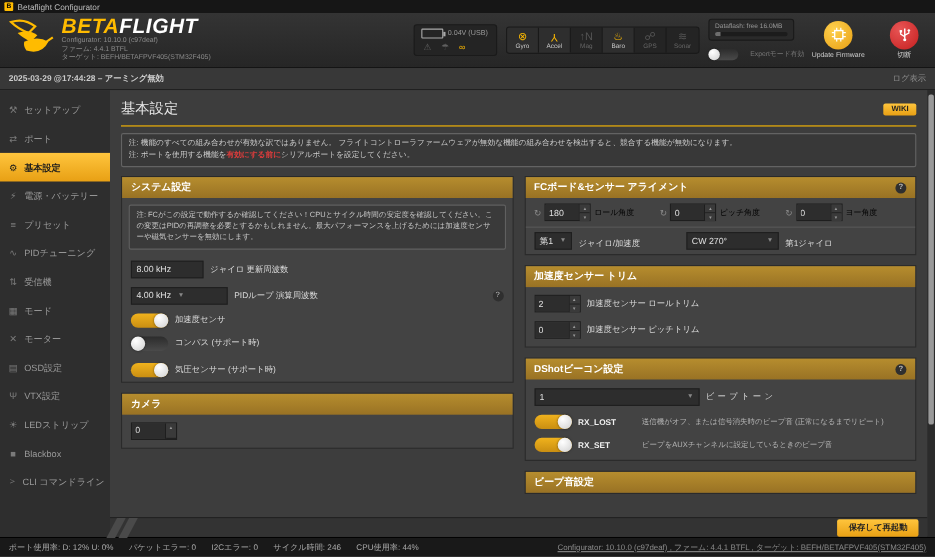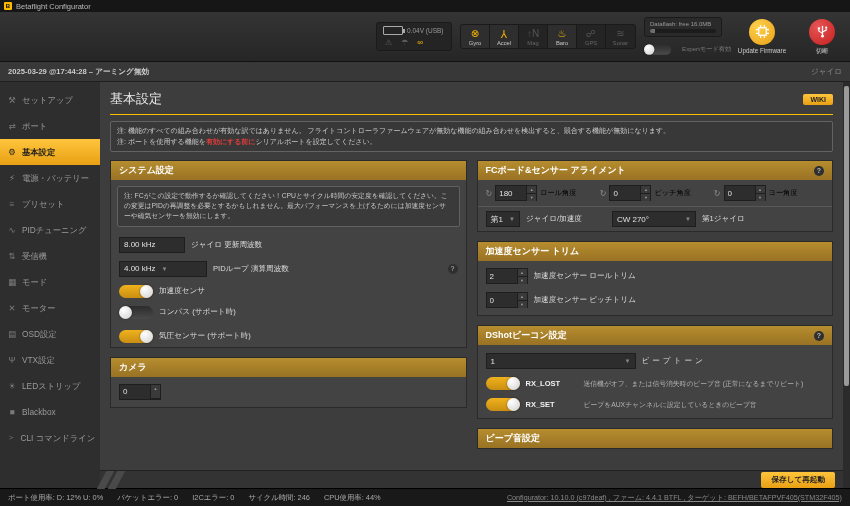--- a/index.html
+++ b/index.html
@@ -76,21 +76,21 @@
   .sech { background:linear-gradient(#b68d2e,#997224); color:#fff; font-size:9px; font-weight:bold;
     padding:3px 8px; display:flex; align-items:center; }
   .sech .help { margin-left:auto; }
   .help { width:10px; height:10px; border-radius:50%; background:#2f2f2f; color:#bbb; font-size:7px;
     text-align:center; line-height:10px; flex:0 0 auto; cursor:pointer; }
   .inote { margin:6px; padding:4px 6px; background:#3a3a3a; border:1px solid #606060; border-radius:2px;
     color:#c8c8c8; font-size:6.8px; line-height:1.5; }
   .row { display:flex; align-items:center; gap:6px; padding:4px 8px; }
   .row .rlabel { color:#ddd; font-size:7.6px; }
   .row .help { margin-left:auto; }
-  .sep { border-top:1px solid #585858; }
+  .sep { border-top:1px solid #585858;align-items:flex-end; }
   input.txt { background:#2d2d2d; border:1px solid #1e1e1e; color:#e0e0e0; font-size:8px; height:16px;
     padding:0 4px; width:66px; font-family:inherit; }
   .stepper { display:inline-flex; height:16px; border:1px solid #1e1e1e; flex:0 0 auto; }
   .stepper input { width:30px; background:#2d2d2d; border:none; color:#e0e0e0; font-size:8px; padding:0 3px;
     font-family:inherit; }
   .arr { width:10px; display:flex; flex-direction:column; border-left:1px solid #1e1e1e; }
   .arr div { flex:1; background:#3a3a3a; color:#999; font-size:4px; line-height:7px; text-align:center; cursor:pointer; }
   .arr div:first-child { border-bottom:1px solid #1e1e1e; }
   .dd { display:inline-flex; align-items:center; height:16px; background:#2d2d2d; border:1px solid #1e1e1e;
     color:#e0e0e0; font-size:8px; padding:0 4px; gap:6px; cursor:pointer; flex:0 0 auto; }
@@ -126,20 +126,34 @@
 </style>
 </head>
 <body>
 
 <div class="titlebar">
   <span class="appicon">B</span>
   <span class="apptitle">Betaflight Configurator</span>
 </div>
 
 <div class="header">
+  <div class="logoblock">
+    <svg class="bee" viewBox="0 0 42 40">
+      <path d="M2 4 Q14 0 24 8 L18 14 Q8 10 2 4Z" fill="none" stroke="#ffbb00" stroke-width="2"></path>
+      <path d="M8 14 Q18 10 26 16 L20 22 Q12 18 8 14Z" fill="#ffbb00"></path>
+      <path d="M14 22 Q26 16 36 22 Q30 34 16 30 Q13 26 14 22Z" fill="#ffbb00"></path>
+      <path d="M34 22 L40 18" stroke="#ffbb00" stroke-width="2"></path>
+    </svg>
+    <div class="logotext">
+      <div class="brand"><b>BETA</b><span style="color:#fff">FLIGHT</span></div>
+      <div class="vline">Configurator: 10.10.0 (c97deaf)</div>
+      <div class="vline">ファーム: 4.4.1 BTFL</div>
+      <div class="vline">ターゲット: BEFH/BETAFPVF405(STM32F405)</div>
+    </div>
+  </div>
 
   <div class="hgroup">
     <div class="batbox">
       <div class="batrow">
         <span class="batshape"></span>
         <span class="batv">0.04V (USB)</span>
       </div>
       <div class="statico">
         <span>⚠</span>
         <span>☂</span>
@@ -210,21 +224,21 @@
             <circle cx="11" cy="2.8" r="1.2" fill="#fff"></circle>
         </svg>
       </div>
       <div class="clabel">切断</div>
     </div>
   </div>
 </div>
 
 <div class="logbar">
   <span class="logmsg">2025-03-29 @17:44:28 – アーミング無効</span>
-  <span class="showlog">ジャイロ</span>
+  <span class="showlog">ログ表示</span>
 </div>
 
 <div class="main">
   <div class="sidebar">
     <div class="sbitem">
         <span class="sbicon">⚒</span>
         <span>セットアップ</span>
       </div>
     <div class="sbitem">
         <span class="sbicon">⇄</span>
@@ -389,21 +403,21 @@
                   </div>
                 <span class="rlabel">ヨー角度</span>
               </div>
             </div>
             <div class="row sep">
               <div class="dd">
                   <span>第1</span>
                   <span class="caret">▼</span>
                 </div>
               <span class="rlabel">ジャイロ/加速度</span>
-              <div class="dd" style="margin-left:24px;width:84px;justify-content:space-between">
+              <div class="dd" style="margin-left:36px;width:84px;justify-content:space-between">
                   <span>CW 270°</span>
                   <span class="caret">▼</span>
                 </div>
               <span class="rlabel">第1ジャイロ</span>
             </div>
           </div>
 
           <div class="sec">
             <div class="sech">
                 <span>加速度センサー トリム</span>

